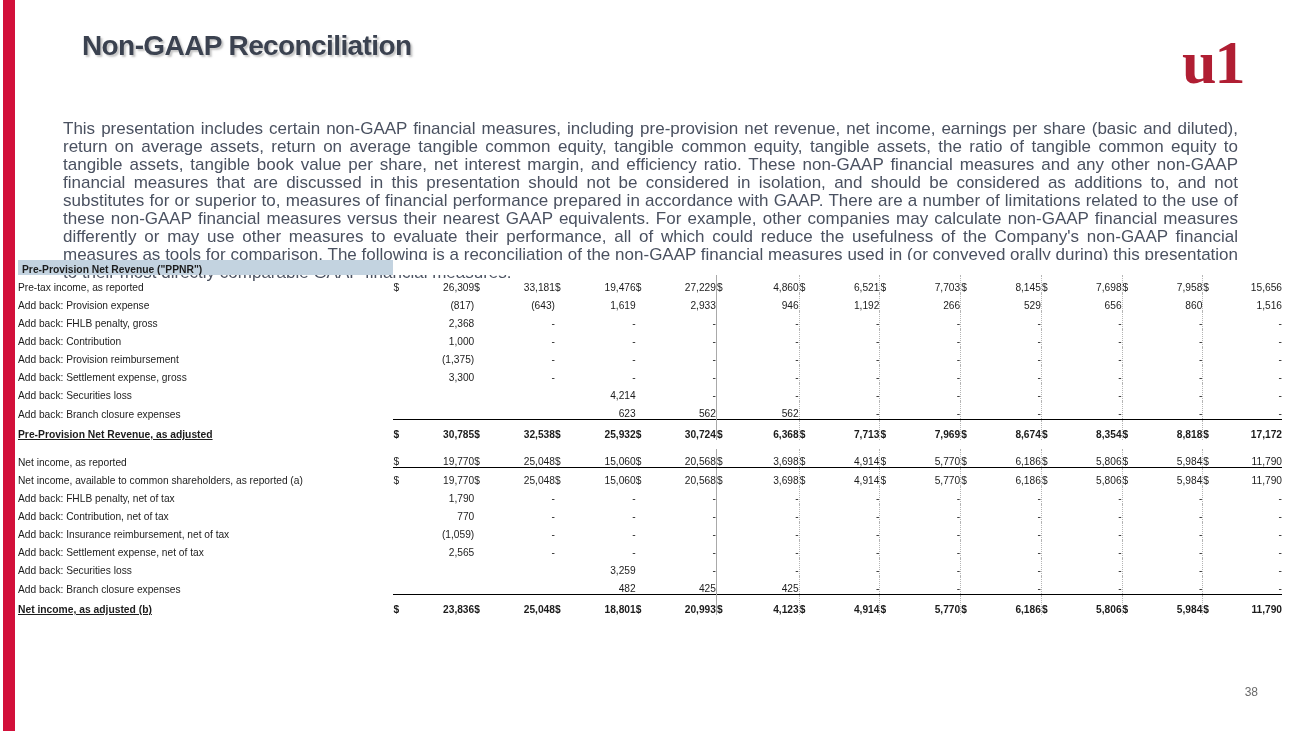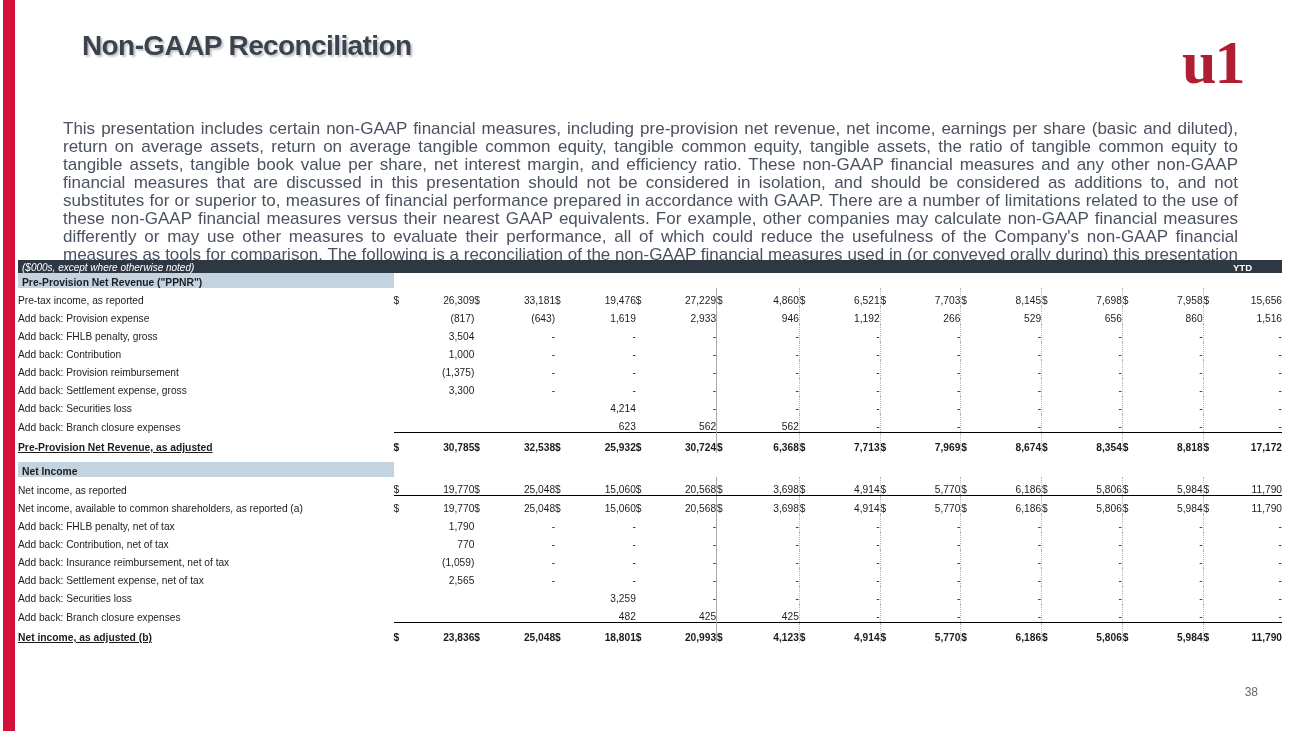--- a/index.html
+++ b/index.html
@@ -193,25 +193,20 @@
       <col style="width:14px">
         <col style="width:66px">
       <col style="width:14px">
         <col style="width:66px">
       <col style="width:14px">
         <col style="width:66px">
       <col style="width:14px">
         <col style="width:64px">
     </colgroup>
     <thead>
-      <tr class="hdr-band">
-        <td class="unit-note">($000s, except where otherwise noted)</td>
-        <td colspan="20"></td>
-        <td colspan="2" class="ytd-lbl">YTD</td>
-      </tr>
     </thead>
     <tbody id="tbody">
         <tr class="section">
           <td>Pre-Provision Net Revenue ("PPNR")</td>
           <td class="blank" colspan="22"></td>
         </tr>
         <tr class="row">
           <td class="lbl">Pre-tax income, as reported</td>
           <td class="cur ">$</td>
           <td class="num">26,309</td>
@@ -257,21 +252,21 @@
           <td class="cur vsep-dot"></td>
           <td class="num">656</td>
           <td class="cur vsep-dot"></td>
           <td class="num">860</td>
           <td class="cur vsep-dot"></td>
           <td class="num">1,516</td>
         </tr>
         <tr class="row">
           <td class="lbl">Add back: FHLB penalty, gross</td>
           <td class="cur "></td>
-          <td class="num">3,504</td>
+          <td class="num">2,368</td>
           <td class="cur "></td>
           <td class="dash">-</td>
           <td class="cur "></td>
           <td class="dash">-</td>
           <td class="cur "></td>
           <td class="dash">-</td>
           <td class="cur vsep-solid"></td>
           <td class="dash">-</td>
           <td class="cur vsep-dot"></td>
           <td class="dash">-</td>
@@ -432,24 +427,20 @@
           <td class="cur vsep-dot">$</td>
           <td class="num">8,354</td>
           <td class="cur vsep-dot">$</td>
           <td class="num">8,818</td>
           <td class="cur vsep-dot">$</td>
           <td class="num">17,172</td>
         </tr>
         <tr class="spacer-row">
           <td colspan="23"></td>
         </tr>
-        <tr class="section">
-          <td>Net Income</td>
-          <td class="blank" colspan="22"></td>
-        </tr>
         <tr class="row underline-bot">
           <td class="lbl">Net income, as reported</td>
           <td class="cur ">$</td>
           <td class="num">19,770</td>
           <td class="cur ">$</td>
           <td class="num">25,048</td>
           <td class="cur ">$</td>
           <td class="num">15,060</td>
           <td class="cur ">$</td>
           <td class="num">20,568</td>

